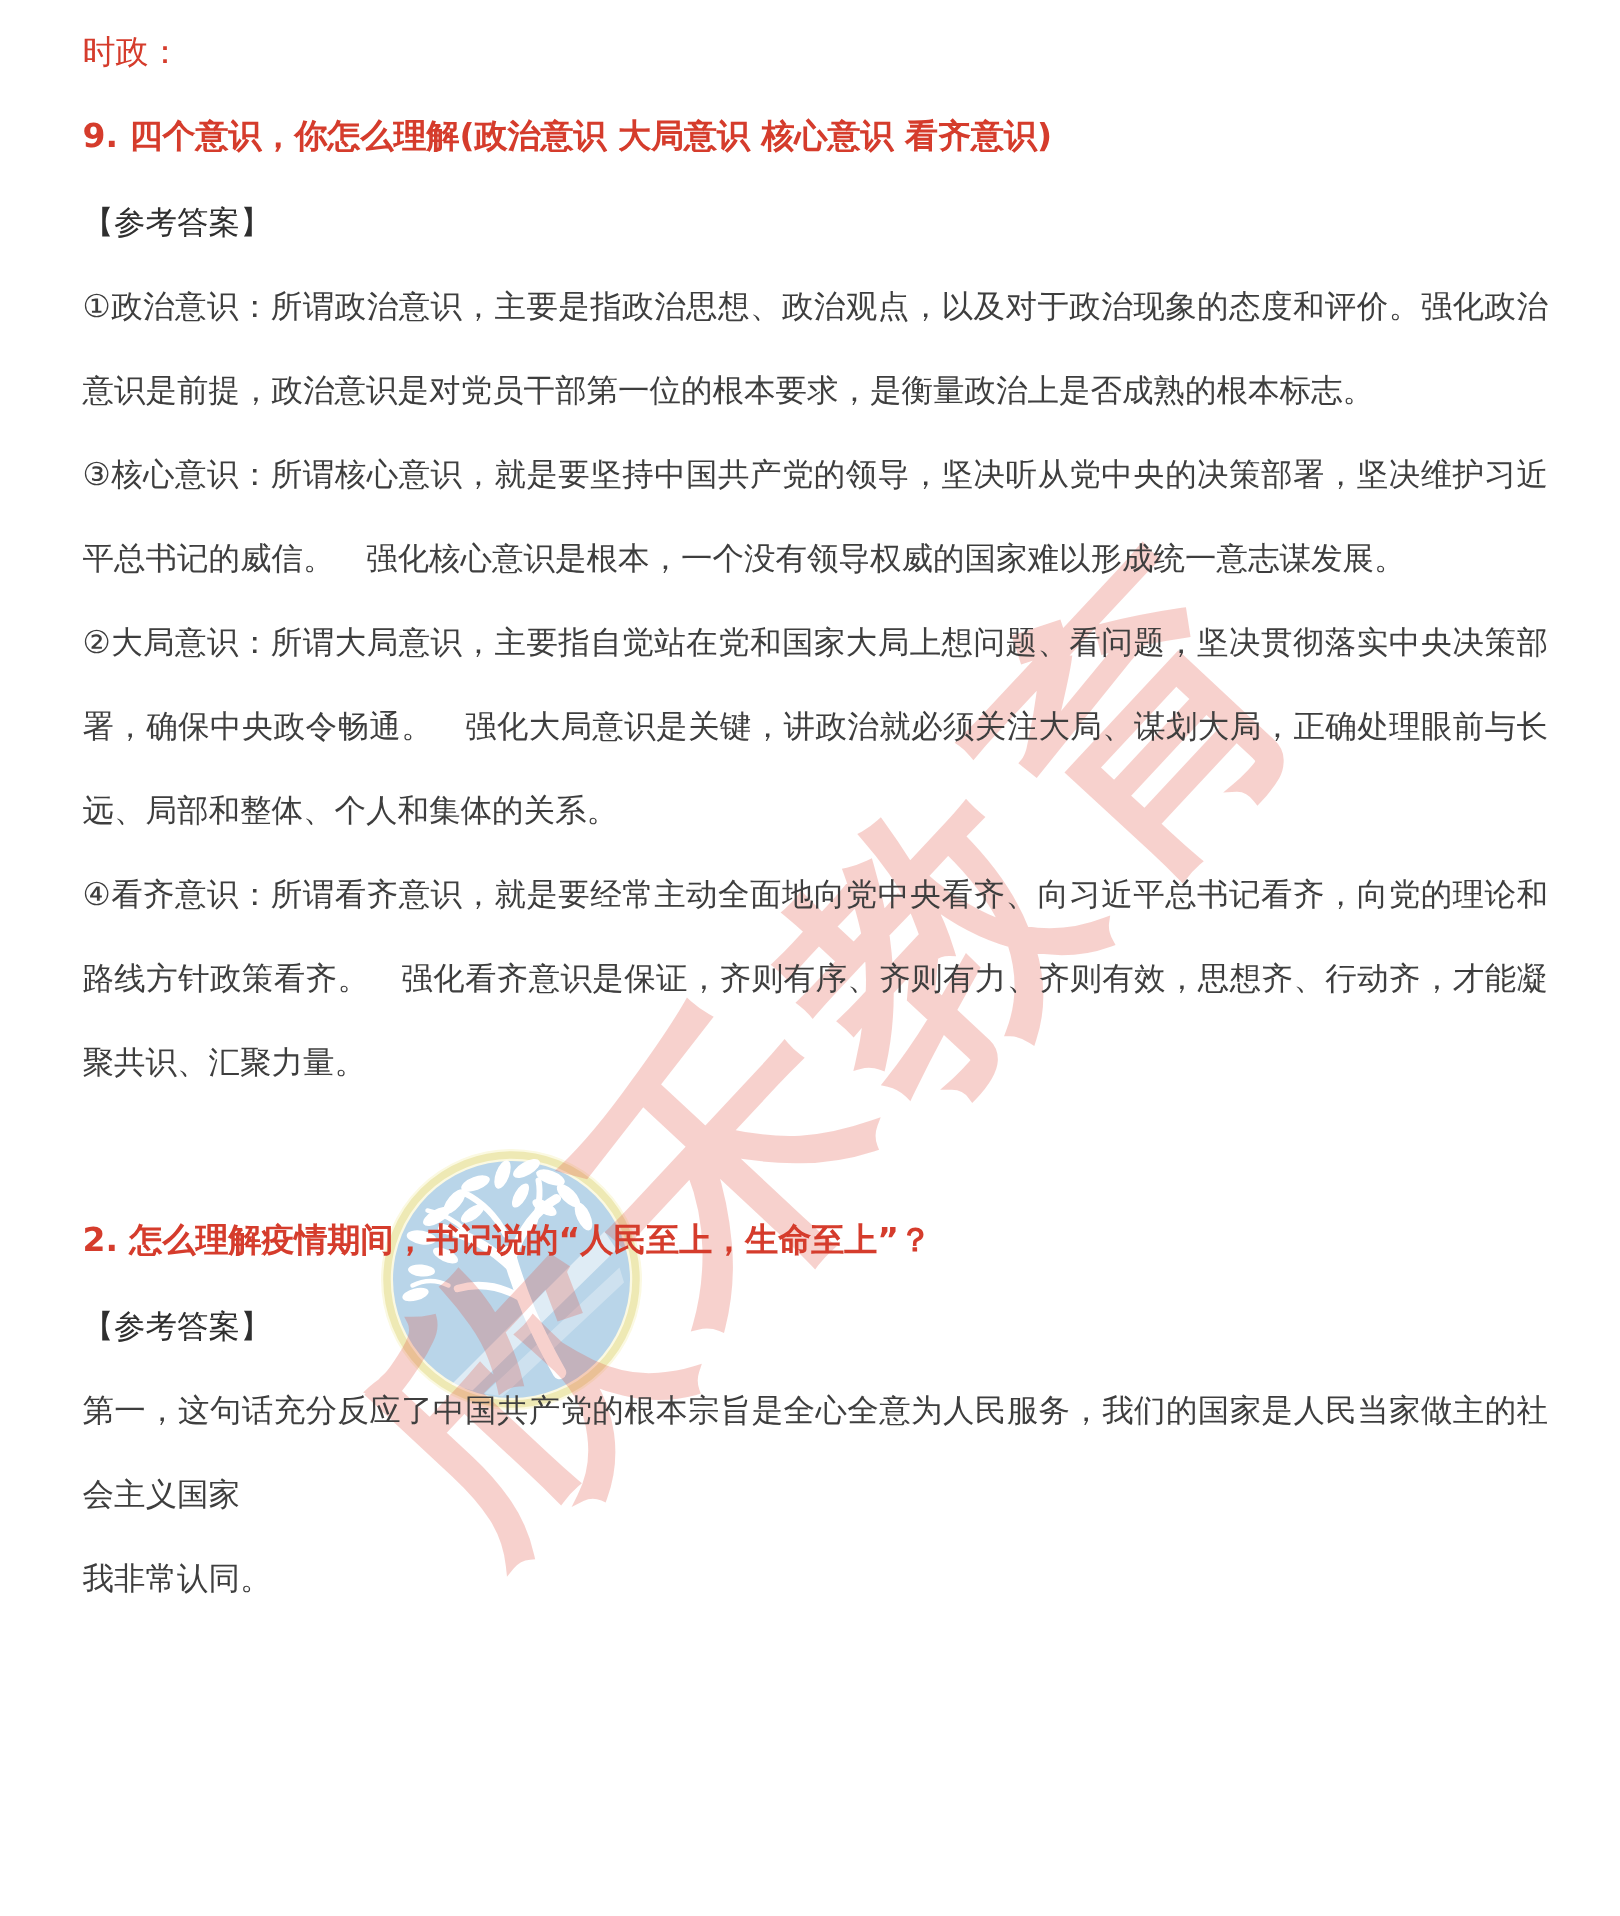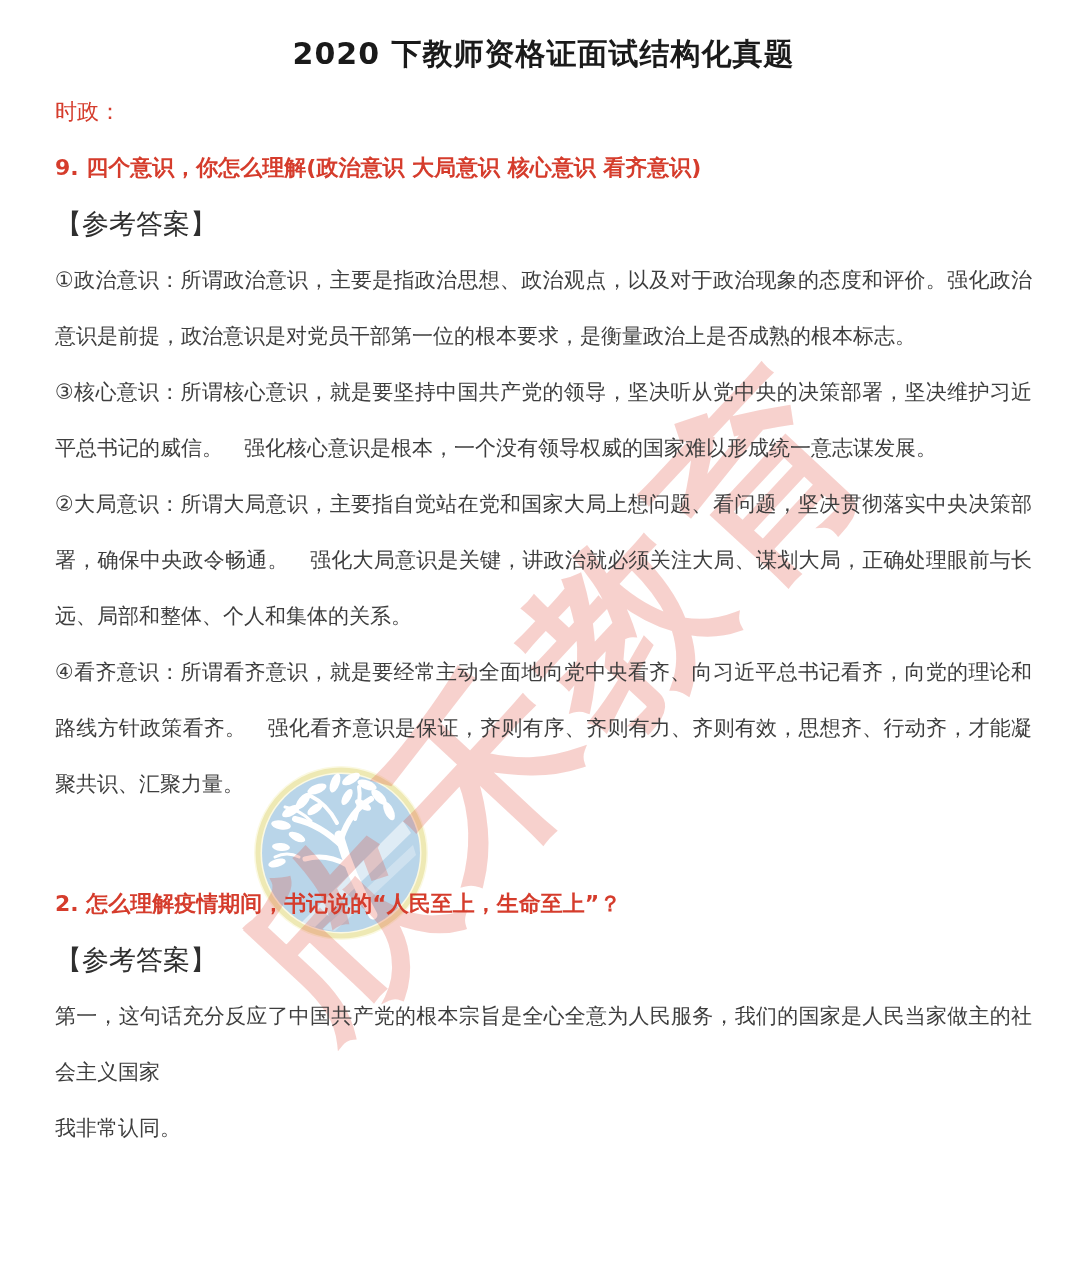--- a/index.html
+++ b/index.html
@@ -33,21 +33,21 @@
 
   
   .doc { position:relative; z-index:2; padding:0 48px 0 55px; }
   .title {
     font-size:30px; font-weight:bold; color:#1a1a1a;
     text-align:center; margin:32px 0 0; line-height:44px; letter-spacing:1px;
   }
   .cat   { font-size:22px; font-weight:normal; color:#d53c2c; line-height:56px; margin-top:8px; }
   .qh    { font-size:22px; font-weight:bold; color:#d53c2c; line-height:56px; }
   .q2    { margin-top:64px; }
-  .al    { font-size:27px; color:#2f2f2f; line-height:56px; }
+  .al    { font-size:21px; color:#2f2f2f; line-height:56px; }
   .body  {
     font-size:21px; color:#3e3e3e; line-height:56px;
     text-align:justify; margin:0;
   }
 </style>
 </head>
 <body>
 
 <div class="page">
 
@@ -86,21 +86,20 @@
       <ellipse rx="9" ry="4" transform="translate(30,84) rotate(5)"></ellipse>
       <ellipse rx="9" ry="4" transform="translate(26,100) rotate(-15)"></ellipse>
       <ellipse rx="9" ry="4" transform="translate(64,46) rotate(-35)"></ellipse>
       <ellipse rx="9" ry="4" transform="translate(96,34) rotate(-60)"></ellipse>
       <ellipse rx="9" ry="4" transform="translate(112,42) rotate(30)"></ellipse>
     </g>
   </svg>
 
   <div class="doc">
 
-    <h1 class="title">2020 下教师资格证面试结构化真题</h1>
 
     <div class="cat">时政：</div>
 
     <div class="qh">9. 四个意识，你怎么理解(政治意识 大局意识 核心意识 看齐意识)</div>
 
     <div class="al">【参考答案】</div>
 
     <p class="body">①政治意识：所谓政治意识，主要是指政治思想、政治观点，以及对于政治现象的态度和评价。强化政治意识是前提，政治意识是对党员干部第一位的根本要求，是衡量政治上是否成熟的根本标志。</p>
     <p class="body">③核心意识：所谓核心意识，就是要坚持中国共产党的领导，坚决听从党中央的决策部署，坚决维护习近平总书记的威信。　强化核心意识是根本，一个没有领导权威的国家难以形成统一意志谋发展。</p>
     <p class="body">②大局意识：所谓大局意识，主要指自觉站在党和国家大局上想问题、看问题，坚决贯彻落实中央决策部署，确保中央政令畅通。　强化大局意识是关键，讲政治就必须关注大局、谋划大局，正确处理眼前与长远、局部和整体、个人和集体的关系。</p>

